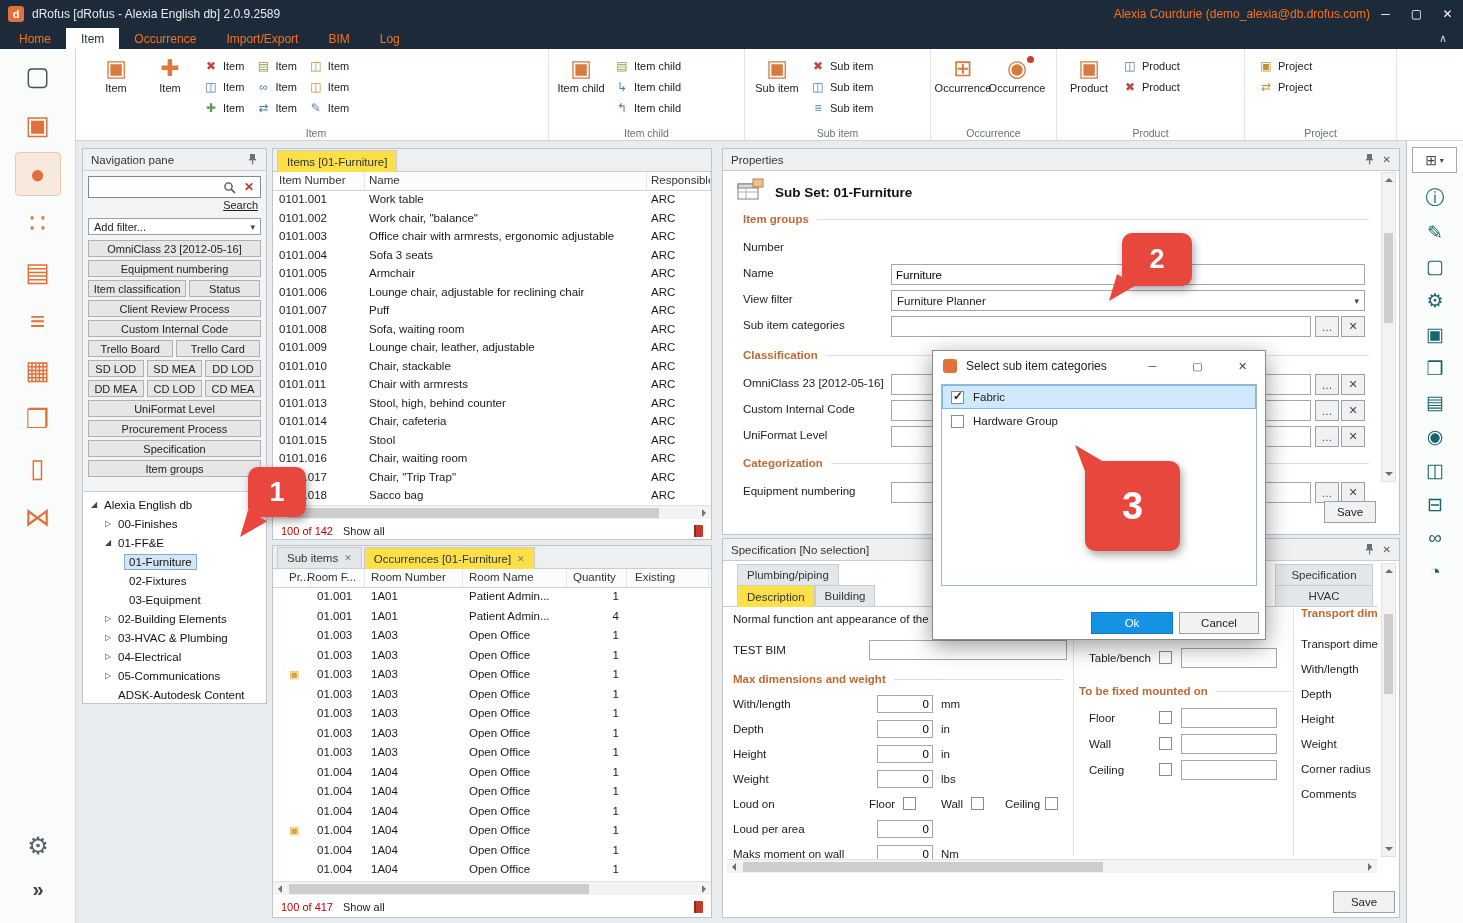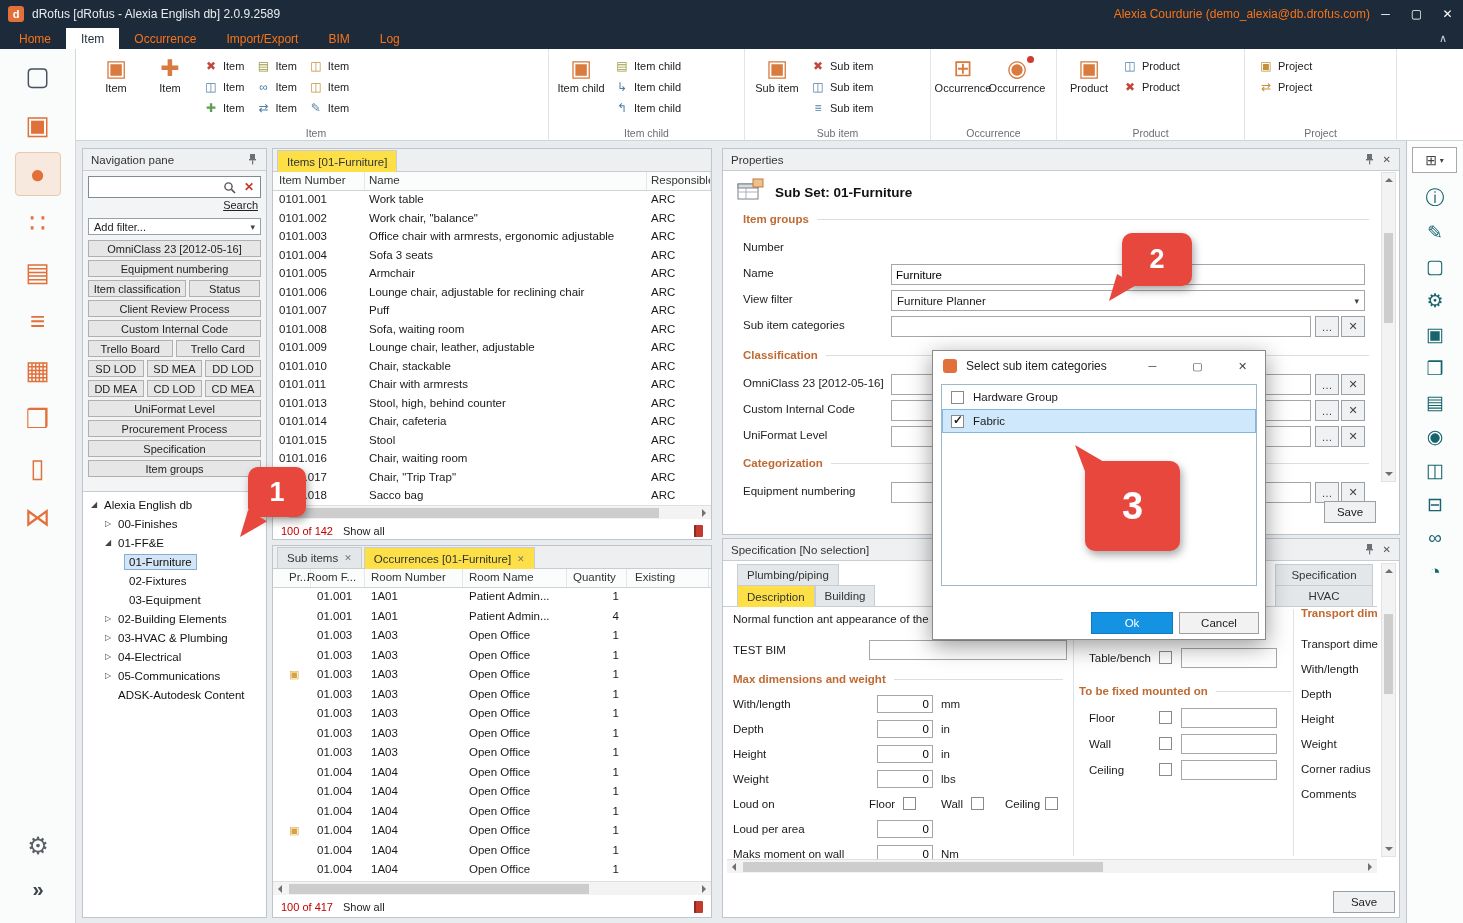--- a/index.html
+++ b/index.html
@@ -46,21 +46,21 @@
   #sb-gear{position:absolute;left:15px;top:775px;margin:0}
   #sb-gear .sb-glyph{font-size:24px;color:#5a6066}
   #sb-exp{position:absolute;left:15px;top:818px;margin:0}
   #sb-exp .sb-glyph{font-size:20px;font-weight:bold;color:#3c444c}
   
   .panel{position:absolute;background:#fff;border:1px solid #bfc5ca;z-index:1}
   .phead{height:22px;background:#eef0f2;border-bottom:1px solid #c9cdd1;display:flex;align-items:center;padding:0 8px;gap:8px}
   .ph-title{flex:1;font-size:11.5px;color:#333}
   .pclose{font-size:10px;color:#555}
   
-  #nav{left:82px;top:148px;width:185px;height:770px;background:#f3f4f6}
+  #nav{left:82px;top:148px;width:185px;height:556px;background:#f3f4f6}
   #nav-search{position:relative;margin:5px 5px 1px}
   #nav-search input{width:100%;height:22px;border:1px solid #7f8a94;font-size:12px;padding:0 42px 0 5px;background:#fff}
   #nav-search svg{position:absolute;right:25px;top:5px}
   #search-clear{position:absolute;right:7px;top:4px;color:#c0392b;font-weight:bold;font-size:12px}
   #nav-search-link{display:block;text-align:right;margin:1px 8px 0 0;font-size:11px;text-decoration:underline;color:#222}
   #add-filter{margin:7px 5px 5px;height:17px;background:#fff;border:1px solid #98a0a8;font-size:11px;display:flex;align-items:center;padding:0 5px;color:#222}
   #add-filter .caret{margin-left:auto;font-size:9px;color:#444}
   #filters{display:flex;flex-wrap:wrap;gap:3px;margin:2px 5px}
   .filter-btn{height:17px;background:#e6e6e6;border:1px solid #b0b0b0;font-size:11px;display:flex;align-items:center;justify-content:center;color:#222;overflow:hidden;white-space:nowrap}
   .filter-btn[data-w="full"]{width:100%}
@@ -1119,28 +1119,28 @@
     <span class="dlg-ico"></span>
     <span id="dlg-text">Select sub item categories</span>
     <span id="dlg-wbtns">
       <span class="dlg-wbtn">─</span>
       <span class="dlg-wbtn">▢</span>
       <span class="dlg-wbtn">✕</span>
     </span>
   </div>
   <div id="dlg-list">
 
+      <div class="dlg-item selected">
+        <span class="cb checked"></span>
+        <span>Fabric</span>
+      </div>
+
       <div class="dlg-item">
         <span class="cb"></span>
         <span>Hardware Group</span>
-      </div>
-
-      <div class="dlg-item selected">
-        <span class="cb checked"></span>
-        <span>Fabric</span>
       </div>
     </div>
   <div class="btn-ok">Ok</div>
   <div class="btn-cancel">Cancel</div>
 </div>
 
 <div id="rtoolbar">
   <div id="rt-top">
     <span class="glyph">⊞</span>
     <span class="caret">▾</span>

